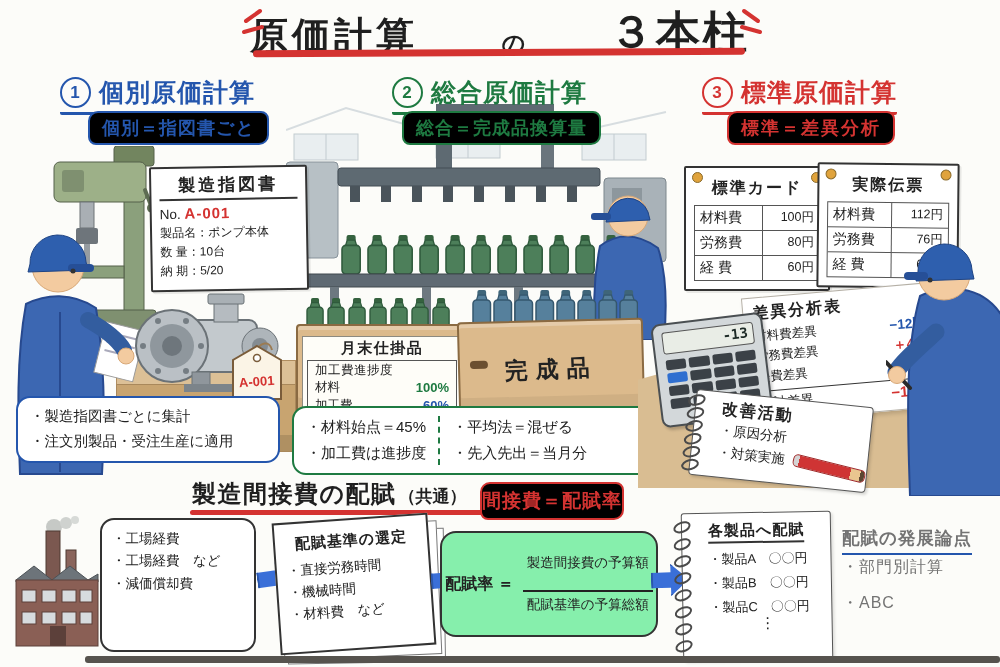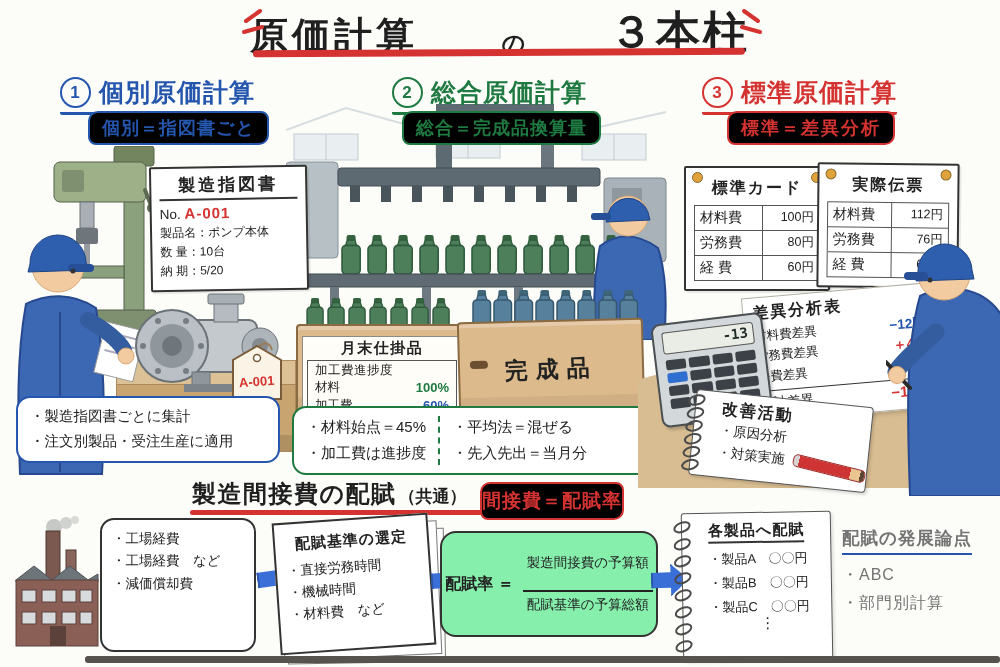--- a/index.html
+++ b/index.html
@@ -586,18 +586,18 @@
     </svg>
     <div class="result-title">各製品へ配賦</div>
     <div class="result-item">・製品A　〇〇円</div>
     <div class="result-item">・製品B　〇〇円</div>
     <div class="result-item">・製品C　〇〇円</div>
     <div class="result-more">⋮</div>
   </div>
 
   <div class="abs advanced">
     <div class="adv-title">配賦の発展論点</div>
+    <div class="adv-item" style="margin-top:-4px">・部門別計算</div>
     <div class="adv-item">・ABC</div>
-    <div class="adv-item" style="margin-top:-4px">・部門別計算</div>
   </div>
 
   <div class="abs bottom-edge"></div>
 </div>
 
 </body></html>

